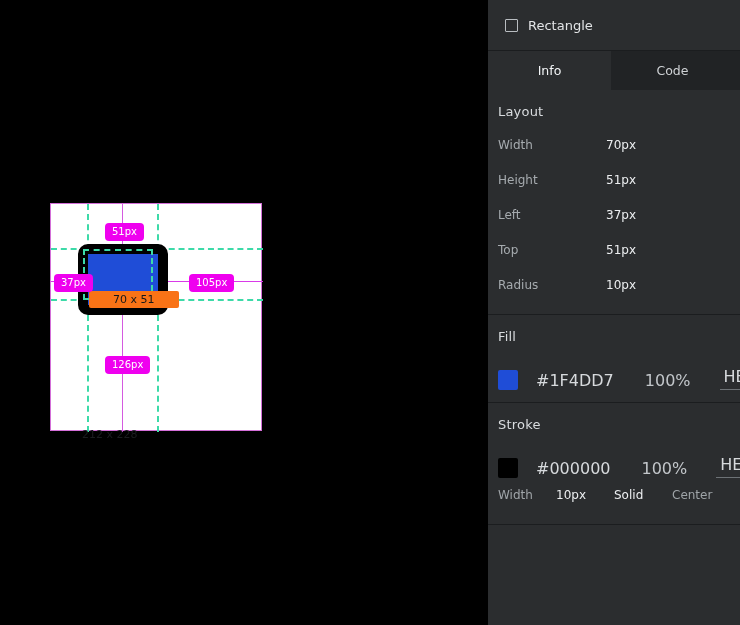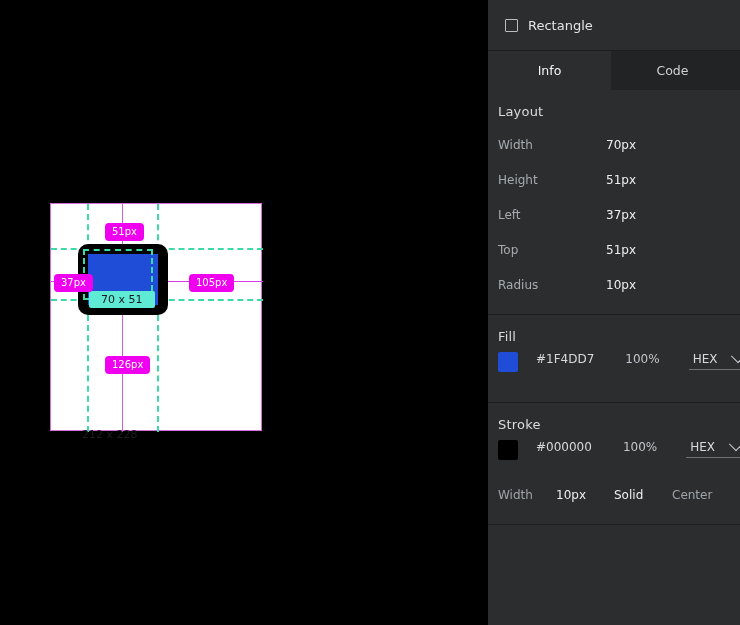--- a/index.html
+++ b/index.html
@@ -95,25 +95,25 @@
     left: 0; top: 0;
     width: 70px;
     height: 51px;
     border: 2px dashed #3ddaa8;
     box-sizing: border-box;
   }
   #size-chip {
     position: absolute;
     left: 6px;
     top: 42px;
-    background: #5eead4;
+    background: #f97316;
     color: #16181a;
     font-size: 11px;
     line-height: 15px;
-    padding: 1px 12px;
+    padding: 1px 24px;
     border-radius: 2px;
     white-space: nowrap;
   }
   #artboard-size-label {
     position: absolute;
     left: 82px;
     top: 418px;
     color: #1b1d1f;
     font-size: 11px;
     white-space: nowrap;
@@ -200,25 +200,25 @@
     color: #eceef0;
   }
   .swatch {
     width: 20px;
     height: 20px;
     flex: 0 0 auto;
     border-radius: 2px;
   }
   .color-row {
     display: flex;
-    align-items: flex-start;
+    align-items: flex-end;
     height: 38px;
     padding: 0 10px;
     box-sizing: border-box;
-    font-size: 12px;
+    font-size: 16px;
   }
   .hexval {
     margin-left: 18px;
     color: #d7dadd;
   }
   .opacity {
     margin-left: 31px;
     color: #c2c6ca;
   }
   .mode-select {

